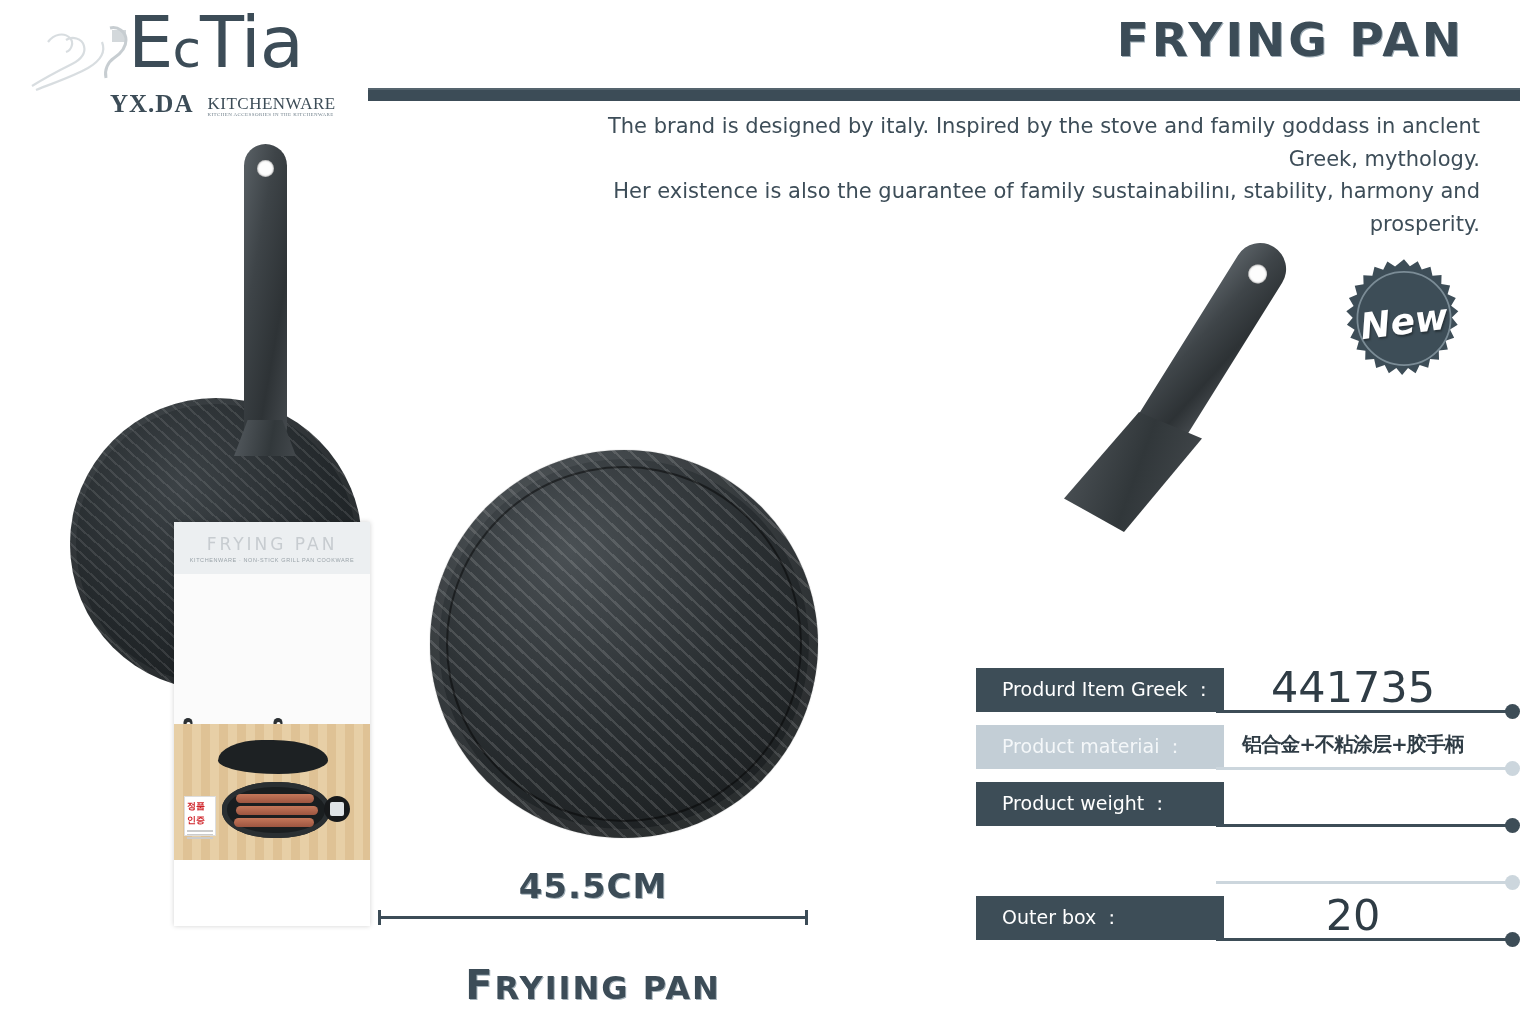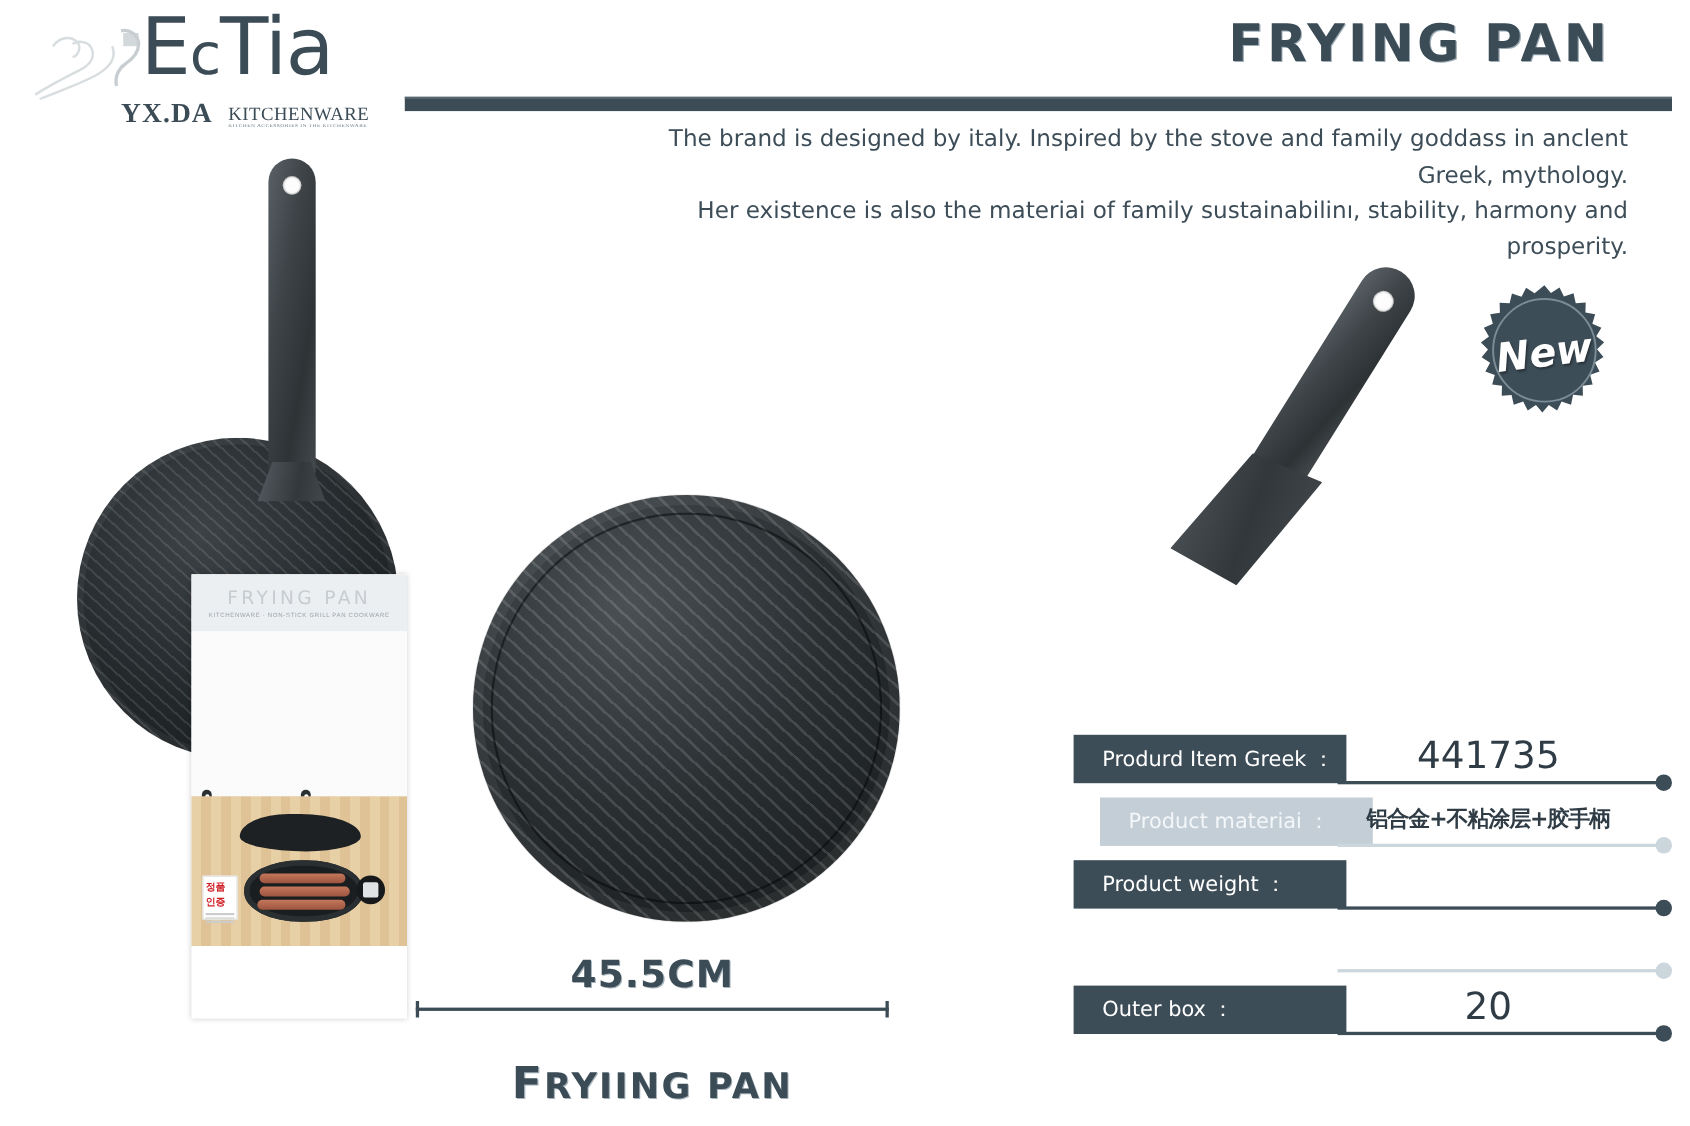--- a/index.html
+++ b/index.html
@@ -133,30 +133,30 @@
   .bottom-title .c1{font-size:40px;}
   .bottom-title .c2{font-size:32px;}
 
   
   .spec{position:absolute;left:976px;top:668px;width:544px;}
   .spec-row{position:relative;height:57px;}
   .spec-label{position:absolute;left:0;top:0;width:248px;height:44px;display:flex;
     align-items:center;padding-left:26px;box-sizing:border-box;
     font-size:19px;font-family:"DejaVu Sans", sans-serif;}
   .spec-row.dark .spec-label{background:#3d4d57;color:#ffffff;}
-  .spec-row.light .spec-label{background:#c3ced6;color:#f4f7f9;margin-left:24px;}
+  .spec-row.light .spec-label{background:#c3ced6;color:#f4f7f9;}
   .spec-line{position:absolute;left:240px;right:14px;top:42px;height:3px;}
   .spec-row.dark .spec-line{background:#3d4d57;}
   .spec-row.light .spec-line{background:#ccd6dd;}
   .spec-dot{position:absolute;right:0;top:36px;width:15px;height:15px;border-radius:50%;}
   .spec-row.dark .spec-dot{background:#3d4d57;}
   .spec-row.light .spec-dot{background:#ccd6dd;}
   .spec-value{position:absolute;left:250px;right:40px;top:-3px;height:44px;
     display:flex;align-items:center;justify-content:center;
-    font-size:34px;color:#2f3c45;font-family:"DejaVu Sans", sans-serif;}
+    font-size:43px;color:#2f3c45;font-family:"DejaVu Sans", sans-serif;}
   .spec-value.cjk{font-size:20px;letter-spacing:-1px;font-weight:bold;filter:blur(.3px);}
 </style>
 </head>
 <body>
 
 <div class="page">
 
   <div class="logo-block">
     <svg class="logo-deco" viewBox="0 0 120 72">
       <path d="M6 62 C22 52 34 46 46 40 C54 36 60 30 58 22 C56 14 46 12 40 16" fill="none" stroke="#b9c2c8" stroke-width="2.2"></path>
@@ -173,21 +173,21 @@
         <span class="logo-kw-sub">KITCHEN ACCESSORIES IN THE KITCHENWARE</span>
       </span>
     </div>
   </div>
 
   <div class="title-main">FRYING PAN</div>
   <div class="header-rule"></div>
 
   <div class="brand-desc">
     <div>The brand is designed by italy. Inspired by the stove and family goddass in anclent Greek, mythology.</div>
-    <div>Her existence is also the materiai of family sustainabilinı, stability, harmony and prosperity.</div>
+    <div>Her existence is also the guarantee of family sustainabilinı, stability, harmony and prosperity.</div>
   </div>
 
   <div class="new-badge">
     <svg viewBox="0 0 100 100">
       <polygon points="50,1 54.7,6.6 60.9,2.6 64.1,9.2 71,6.9 72.6,14 79.8,13.5 79.6,20.7 86.6,21.9 84.6,28.8 91.1,31.7 87.4,37.8 93.1,42.2 88,47.3 92.6,52.9 86.5,56.8 89.8,63.2 83,65.6 84.8,72.6 77.6,73.5 77.8,80.7 70.7,80.1 69.2,87.2 62.4,84.9 59.2,91.4 53.2,87.4 48.5,92.9 43.9,87.4 38,91.5 34.7,85 27.9,87.3 26.3,80.2 19.2,80.8 19.4,73.6 12.3,72.7 14.2,65.8 7.4,63.3 10.8,56.9 4.7,53 9.3,47.4 4.2,42.3 10,38 6.3,31.8 12.8,28.9 10.9,22 17.9,20.8 17.7,13.6 24.9,14.1 26.6,7 33.5,9.4 36.8,2.8 42.9,6.8" fill="#3d4d57"></polygon>
       <circle cx="50" cy="48" r="37" fill="none" stroke="#7b8c96" stroke-width="1.4"></circle>
     </svg>
     <div class="new-text">New</div>
   </div>
 

